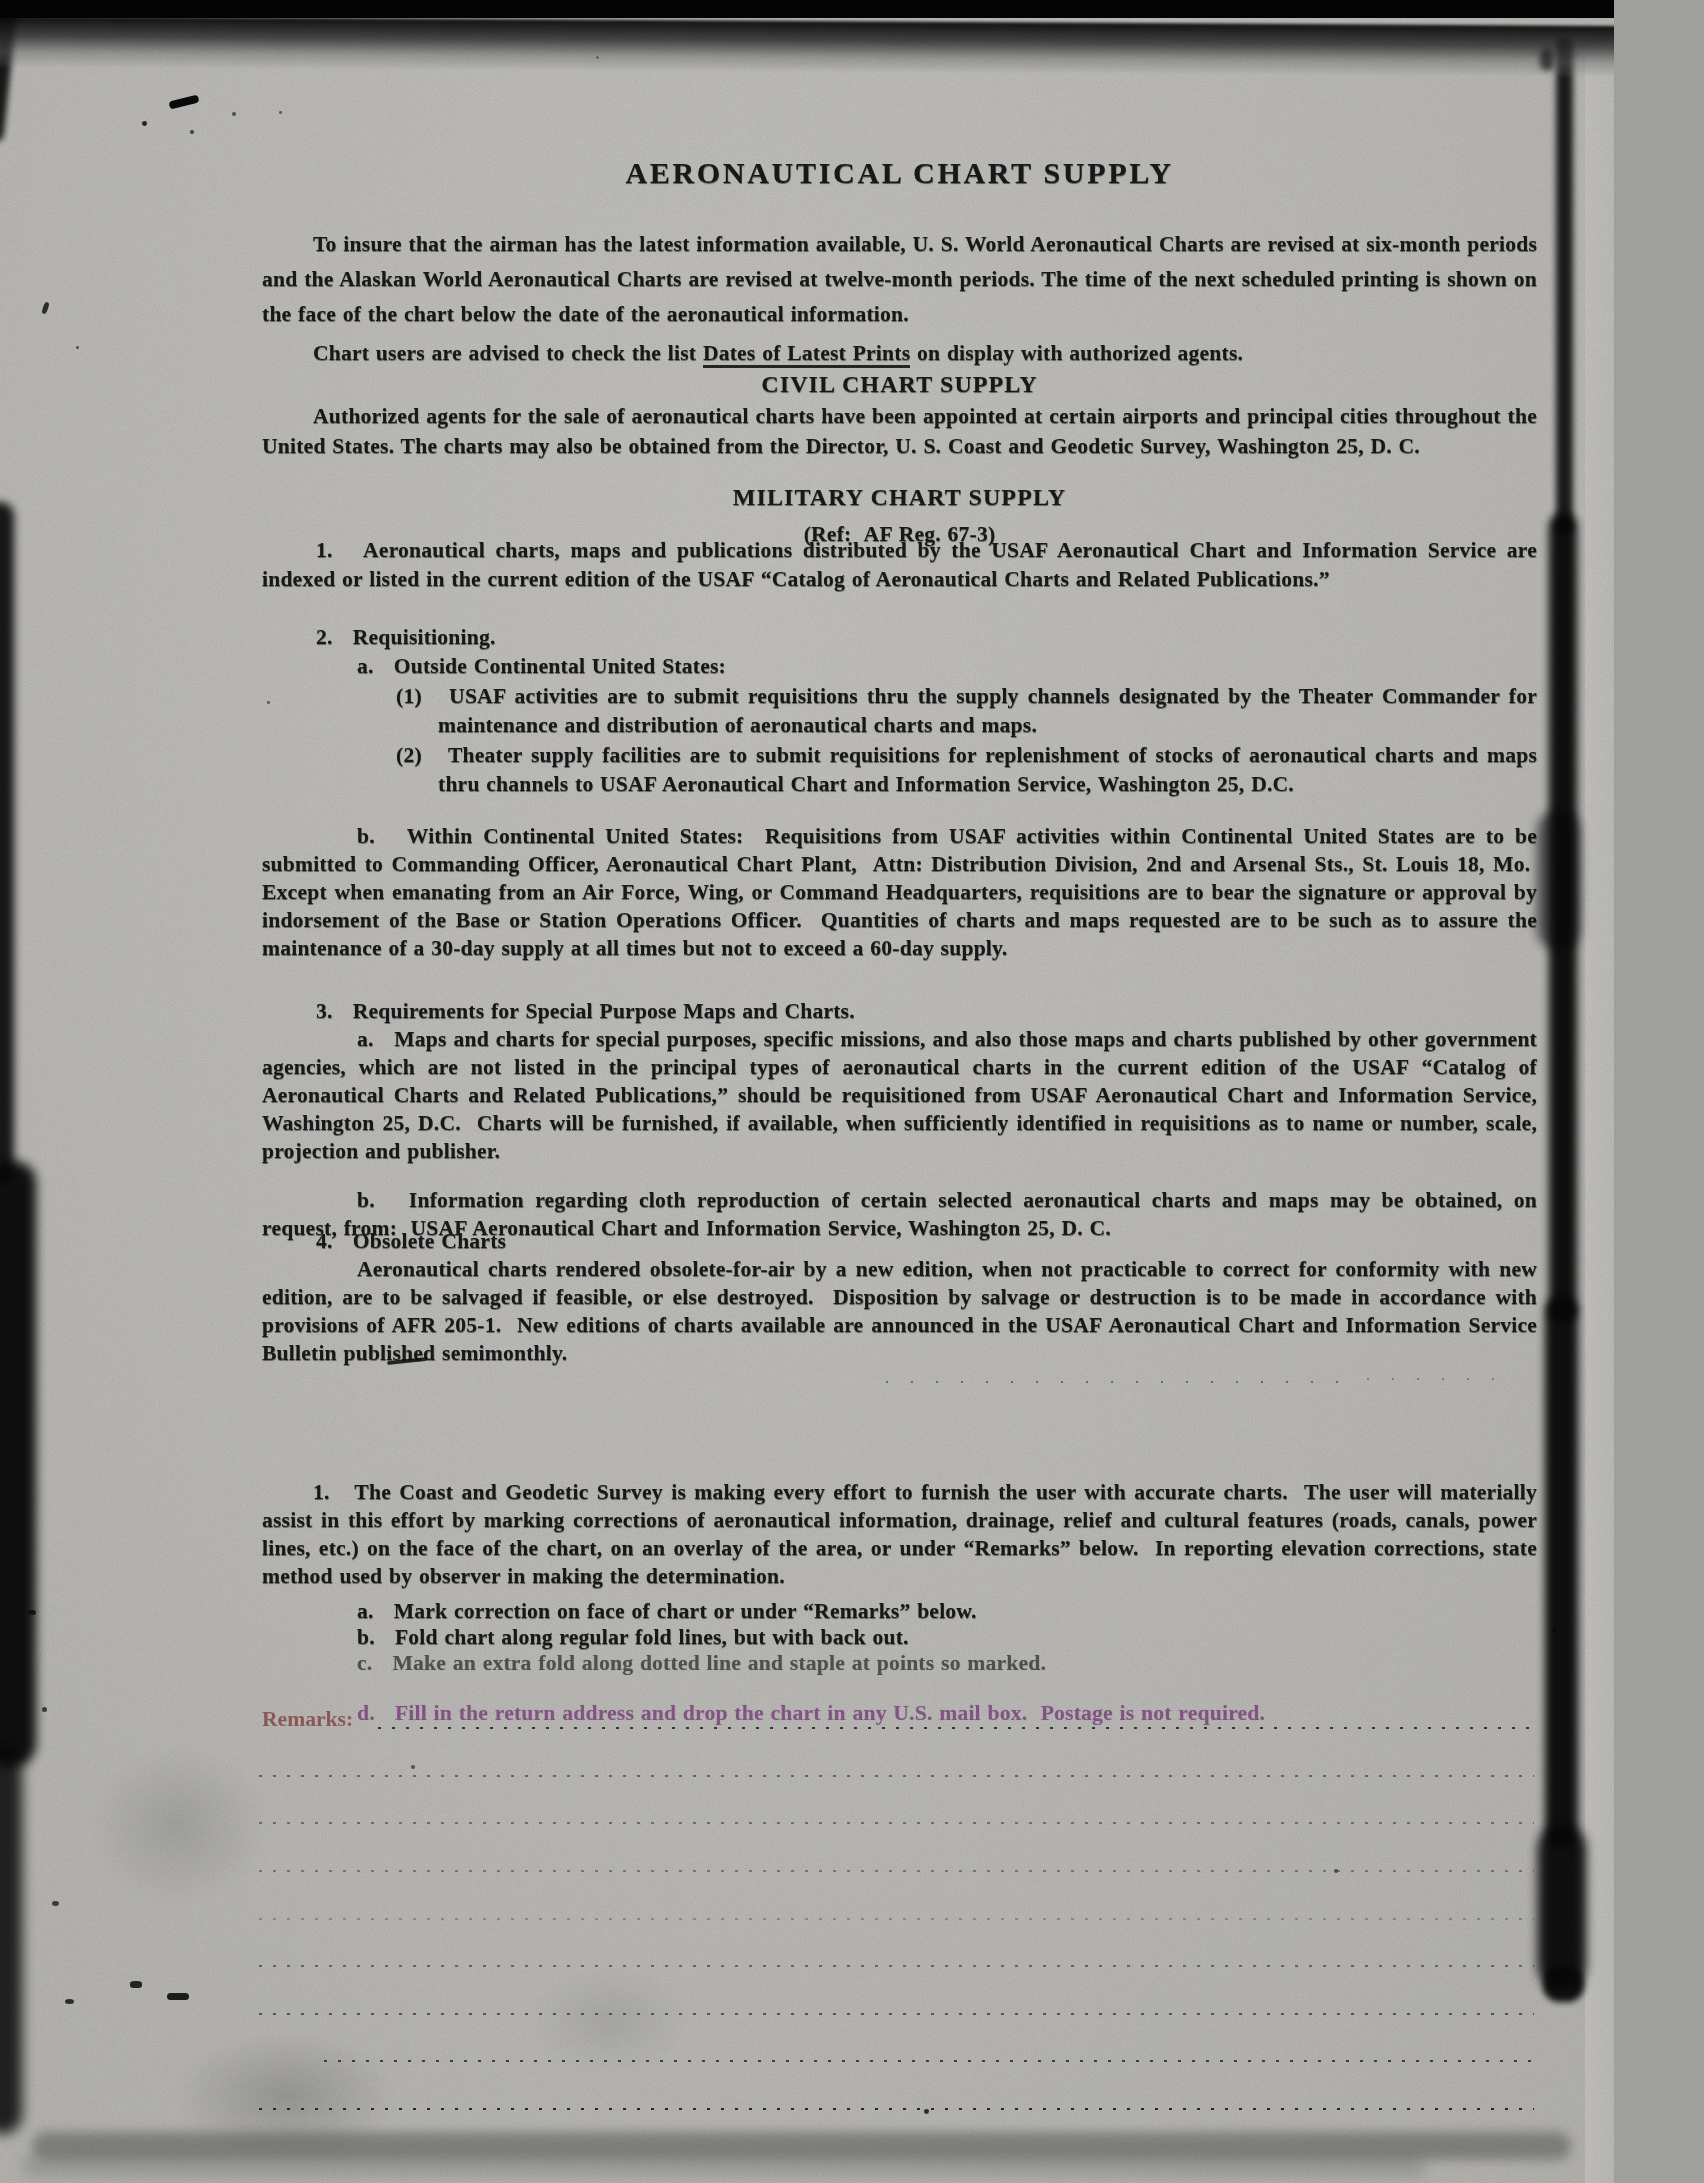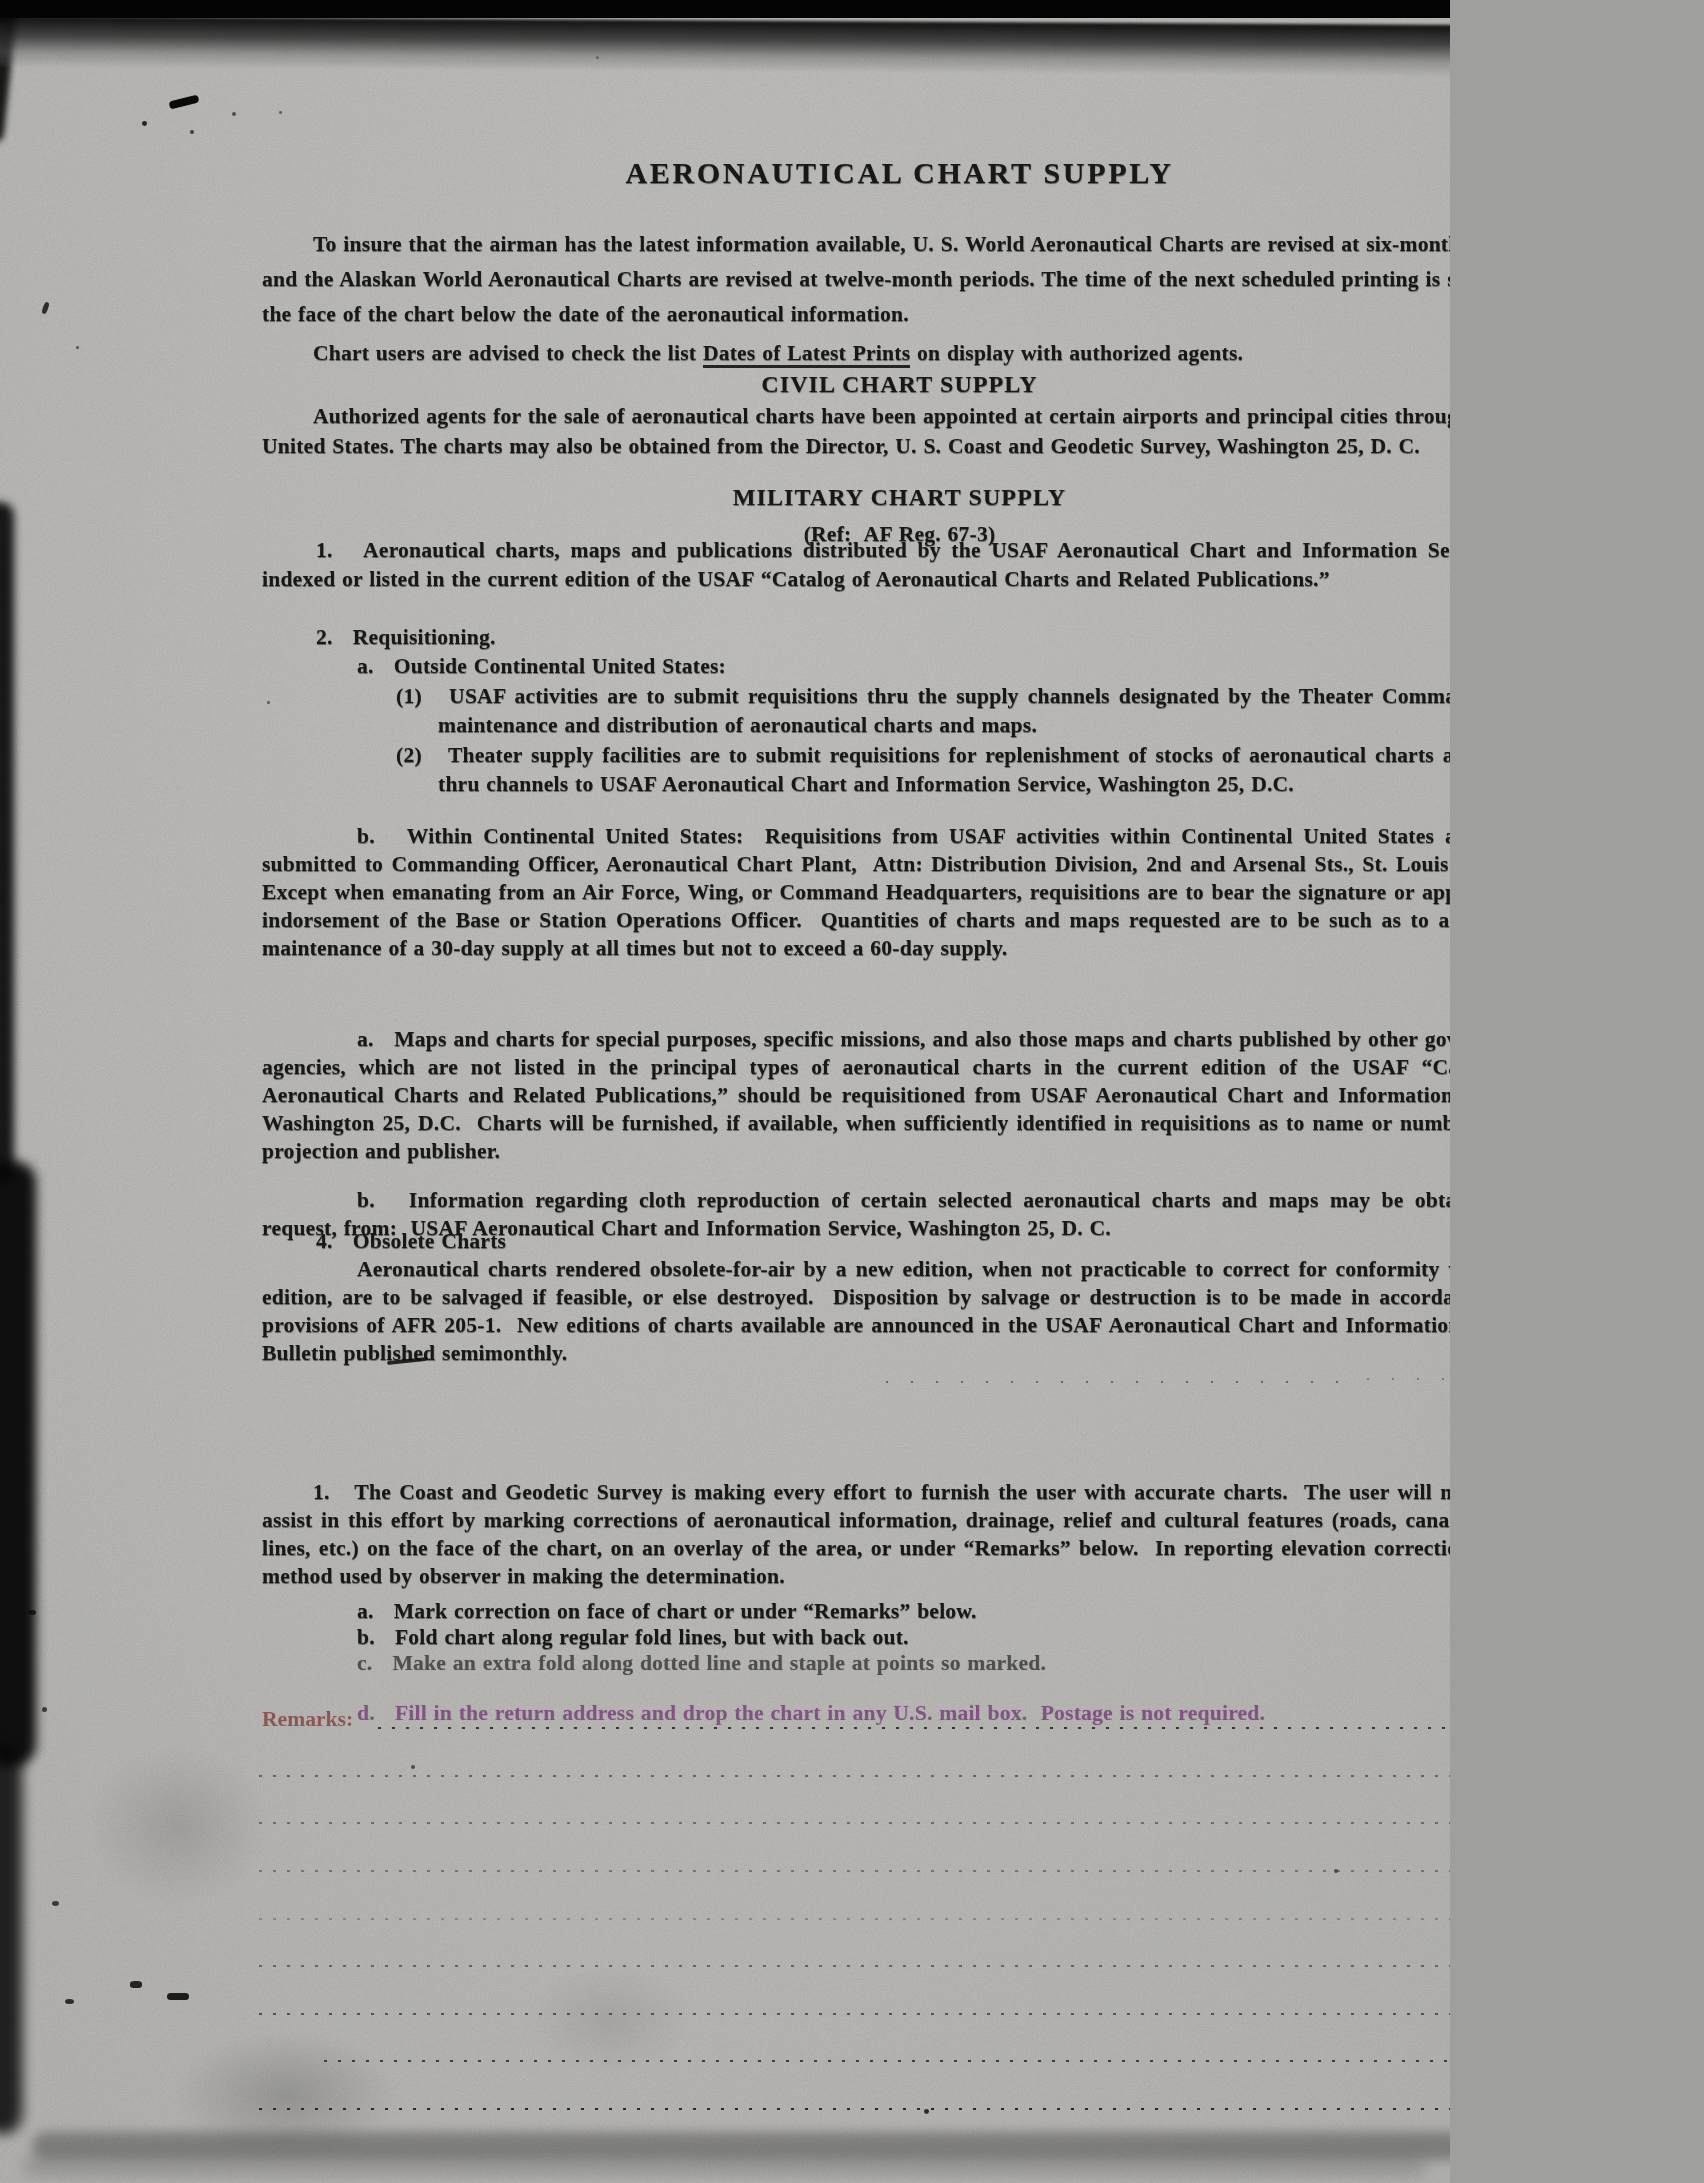--- a/index.html
+++ b/index.html
@@ -1,16 +1,16 @@
 <!DOCTYPE html>
 <html style="font-size:8.6px"><head>
 <meta charset="utf-8">
 <style>
   html,body{margin:0;padding:0;background:#9f9f9d;}
-  .scan{position:relative;width:1450px;height:2183px;overflow:hidden;
+  .scan{position:relative;width:1614px;height:2183px;overflow:hidden;
         font-family:"Liberation Serif","DejaVu Serif",serif;color:#1b1b1b;}
   .page-bg{position:absolute;left:0;top:0;width:1643px;height:2183px;
         background:radial-gradient(ellipse at 45% 28%, #d0cfcc 0%, #c8c7c4 55%, #c0bfbc 100%);}
   .right-outer{position:absolute;left:1643px;top:0;width:62px;height:2183px;
         background:linear-gradient(to right,#b2b2b0 0%,#a5a5a3 35%,#acacaa 100%);}
   .right-page-edge{position:absolute;left:1585px;top:43px;width:58px;height:2140px;
         background:linear-gradient(to right, rgba(210,209,206,0.9), rgba(196,195,192,0.6));}
   .topbar{position:absolute;left:0;top:0;width:1705px;height:18.4px;background:#050505;}
   .topband{position:absolute;left:-10.8px;top:16px;width:1728px;height:50px;
         transform:rotate(0.35deg);transform-origin:left top;
@@ -70,20 +70,21 @@
 
     <div class="h2" style="top:484px;">MILITARY CHART SUPPLY</div>
     <div class="p lh53 center" style="top:520px;">(Ref:&nbsp; AF Reg. 67-3)</div>
 
     <div class="p lh53 ind100" style="top:536px;">1.&nbsp;&nbsp; Aeronautical charts, maps and publications distributed by the USAF Aeronautical Chart and Information Service are indexed or listed in the current edition of the USAF “Catalog of Aeronautical Charts and Related Publications.”</div>
     <div class="p lh53 ind100" style="top:623px;">2.&nbsp;&nbsp; Requisitioning.</div>
     <div class="p lh53 ind175" style="top:652px;">a.&nbsp;&nbsp; Outside Continental United States:</div>
     <div class="p lh53 hang" style="top:682px;">(1)&nbsp;&nbsp; USAF activities are to submit requisitions thru the supply channels designated by the Theater Commander for maintenance and distribution of aeronautical charts and maps.</div>
     <div class="p lh53 hang" style="top:741px;">(2)&nbsp;&nbsp; Theater supply facilities are to submit requisitions for replenishment of stocks of aeronautical charts and maps thru channels to USAF Aeronautical Chart and Information Service, Washington 25, D.C.</div>
     <div class="p lh52 ind175" style="top:822px;">b.&nbsp;&nbsp; Within Continental United States:&nbsp; Requisitions from USAF activities within Continental United States are to be submitted to Commanding Officer, Aeronautical Chart Plant,&nbsp; Attn: Distribution Division, 2nd and Arsenal Sts., St. Louis 18, Mo.&nbsp; Except when emanating from an Air Force, Wing, or Command Headquarters, requisitions are to bear the signature or approval by indorsement of the Base or Station Operations Officer.&nbsp; Quantities of charts and maps requested are to be such as to assure the maintenance of a 30-day supply at all times but not to exceed a 60-day supply.</div>
+    <div class="p lh52 ind100" style="top:997px;">3.&nbsp;&nbsp; Requirements for Special Purpose Maps and Charts.</div>
     <div class="p lh52 ind175" style="top:1025px;">a.&nbsp;&nbsp; Maps and charts for special purposes, specific missions, and also those maps and charts published by other government agencies, which are not listed in the principal types of aeronautical charts in the current edition of the USAF “Catalog of Aeronautical Charts and Related Publications,” should be requisitioned from USAF Aeronautical Chart and Information Service, Washington 25, D.C.&nbsp; Charts will be furnished, if available, when sufficiently identified in requisitions as to name or number, scale, projection and publisher.</div>
     <div class="p lh52 ind175" style="top:1186px;">b.&nbsp;&nbsp; Information regarding cloth reproduction of certain selected aeronautical charts and maps may be obtained, on request, from:&nbsp; USAF Aeronautical Chart and Information Service, Washington 25, D. C.</div>
     <div class="p lh52 ind100" style="top:1227px;">4.&nbsp;&nbsp; Obsolete Charts</div>
     <div class="p lh52 ind175" style="top:1255px;">Aeronautical charts rendered obsolete-for-air by a new edition, when not practicable to correct for conformity with new edition, are to be salvaged if feasible, or else destroyed.&nbsp; Disposition by salvage or destruction is to be made in accordance with provisions of AFR 205-1.&nbsp; New editions of charts available are announced in the USAF Aeronautical Chart and Information Service Bulletin published semimonthly.</div>
 
     <div class="p lh52 ind95" style="top:1478px;">1.&nbsp;&nbsp; The Coast and Geodetic Survey is making every effort to furnish the user with accurate charts.&nbsp; The user will materially assist in this effort by marking corrections of aeronautical information, drainage, relief and cultural features (roads, canals, power lines, etc.) on the face of the chart, on an overlay of the area, or under “Remarks” below.&nbsp; In reporting elevation corrections, state method used by observer in making the determination.</div>
     <div class="p lh52 ind175" style="top:1597px;">a.&nbsp;&nbsp; Mark correction on face of chart or under “Remarks” below.</div>
     <div class="p lh52 ind175" style="top:1623px;">b.&nbsp;&nbsp; Fold chart along regular fold lines, but with back out.</div>
     <div class="p lh52 ind175 gray1" style="top:1649px;">c.&nbsp;&nbsp; Make an extra fold along dotted line and staple at points so marked.</div>
     <div class="p lh52 ind175 gray2" style="top:1675px;">d.&nbsp;&nbsp; Fill in the return address and drop the chart in any U.S. mail box.&nbsp; Postage is not required.</div>

